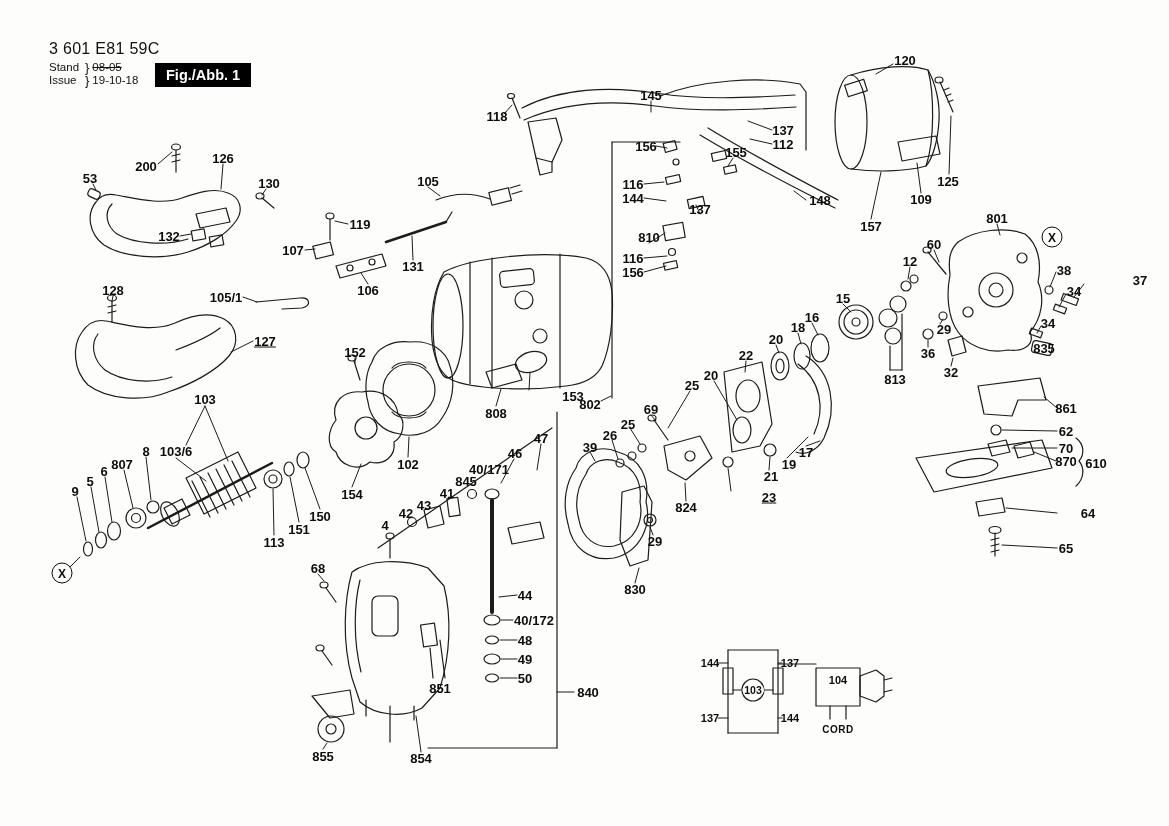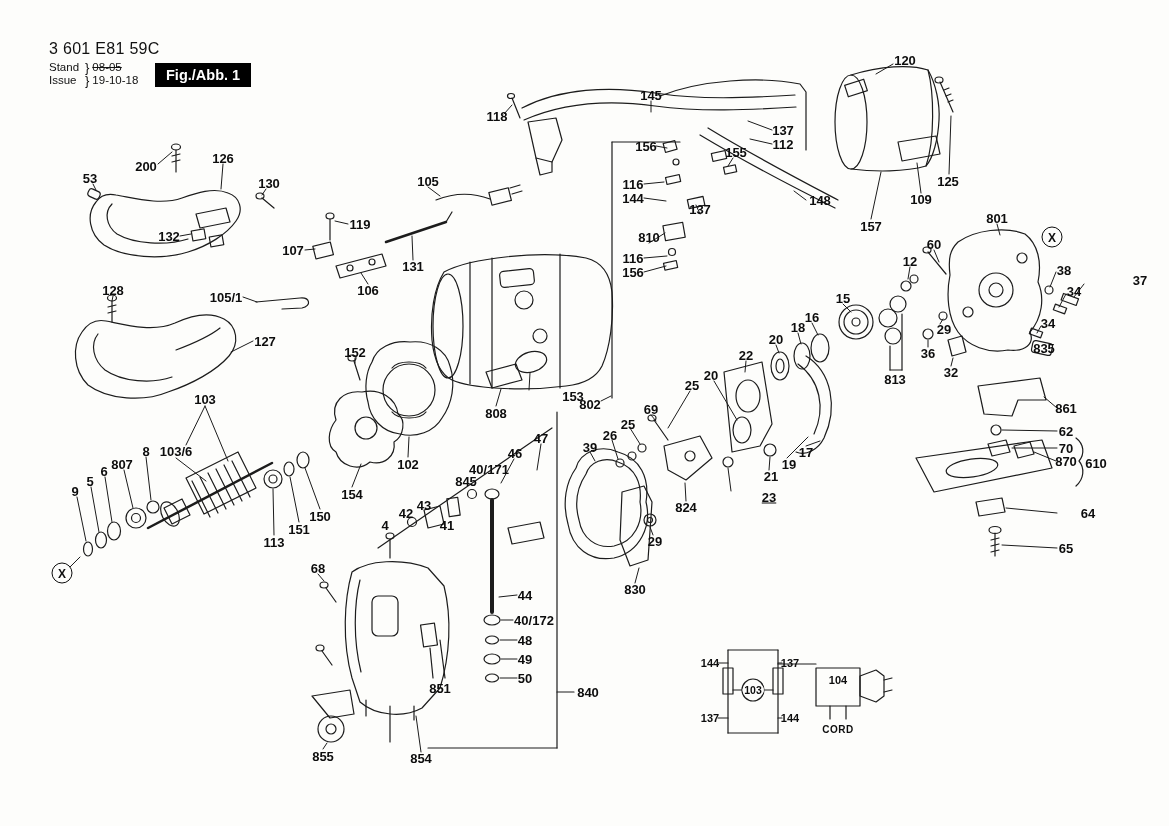--- a/index.html
+++ b/index.html
@@ -458,42 +458,42 @@
       <div class="part-label" style="left: 223px; top: 158px;">126</div>
       <div class="part-label" style="left: 269px; top: 183px;">130</div>
       <div class="part-label" style="left: 169px; top: 236px;">132</div>
       <div class="part-label" style="left: 360px; top: 224px;">119</div>
       <div class="part-label" style="left: 428px; top: 181px;">105</div>
       <div class="part-label" style="left: 293px; top: 250px;">107</div>
       <div class="part-label" style="left: 413px; top: 266px;">131</div>
       <div class="part-label" style="left: 368px; top: 290px;">106</div>
       <div class="part-label" style="left: 226px; top: 297px;">105/1</div>
       <div class="part-label" style="left: 113px; top: 290px;">128</div>
-      <div class="part-label" style="left: 265px; top: 341px;">127</div>
+      <div class="part-label" style="left: 265px; top: 341px; text-decoration: underline;">127</div>
       <div class="part-label" style="left: 355px; top: 352px;">152</div>
       <div class="part-label" style="left: 205px; top: 399px;">103</div>
       <div class="part-label" style="left: 146px; top: 451px;">8</div>
       <div class="part-label" style="left: 176px; top: 451px;">103/6</div>
       <div class="part-label" style="left: 122px; top: 464px;">807</div>
       <div class="part-label" style="left: 75px; top: 491px;">9</div>
       <div class="part-label" style="left: 90px; top: 481px;">5</div>
       <div class="part-label" style="left: 104px; top: 471px;">6</div>
       <div class="part-label circled" style="left: 62px; top: 573px;">X</div>
       <div class="part-label" style="left: 274px; top: 542px;">113</div>
       <div class="part-label" style="left: 299px; top: 529px;">151</div>
       <div class="part-label" style="left: 320px; top: 516px;">150</div>
       <div class="part-label" style="left: 352px; top: 494px;">154</div>
       <div class="part-label" style="left: 408px; top: 464px;">102</div>
       <div class="part-label" style="left: 496px; top: 413px;">808</div>
       <div class="part-label" style="left: 529px; top: 396px; margin-left: 44px;">153</div>
       <div class="part-label" style="left: 590px; top: 404px;">802</div>
       <div class="part-label" style="left: 385px; top: 525px;">4</div>
       <div class="part-label" style="left: 406px; top: 513px;">42</div>
       <div class="part-label" style="left: 424px; top: 505px;">43</div>
-      <div class="part-label" style="left: 447px; top: 493px; margin-top: 32px;">41</div>
+      <div class="part-label" style="left: 447px; top: 493px;">41</div>
       <div class="part-label" style="left: 466px; top: 481px;">845</div>
       <div class="part-label" style="left: 489px; top: 469px;">40/171</div>
       <div class="part-label" style="left: 515px; top: 453px;">46</div>
       <div class="part-label" style="left: 541px; top: 438px;">47</div>
       <div class="part-label" style="left: 525px; top: 595px;">44</div>
       <div class="part-label" style="left: 534px; top: 620px;">40/172</div>
       <div class="part-label" style="left: 525px; top: 640px;">48</div>
       <div class="part-label" style="left: 525px; top: 659px;">49</div>
       <div class="part-label" style="left: 525px; top: 678px;">50</div>
       <div class="part-label" style="left: 318px; top: 568px;">68</div>

